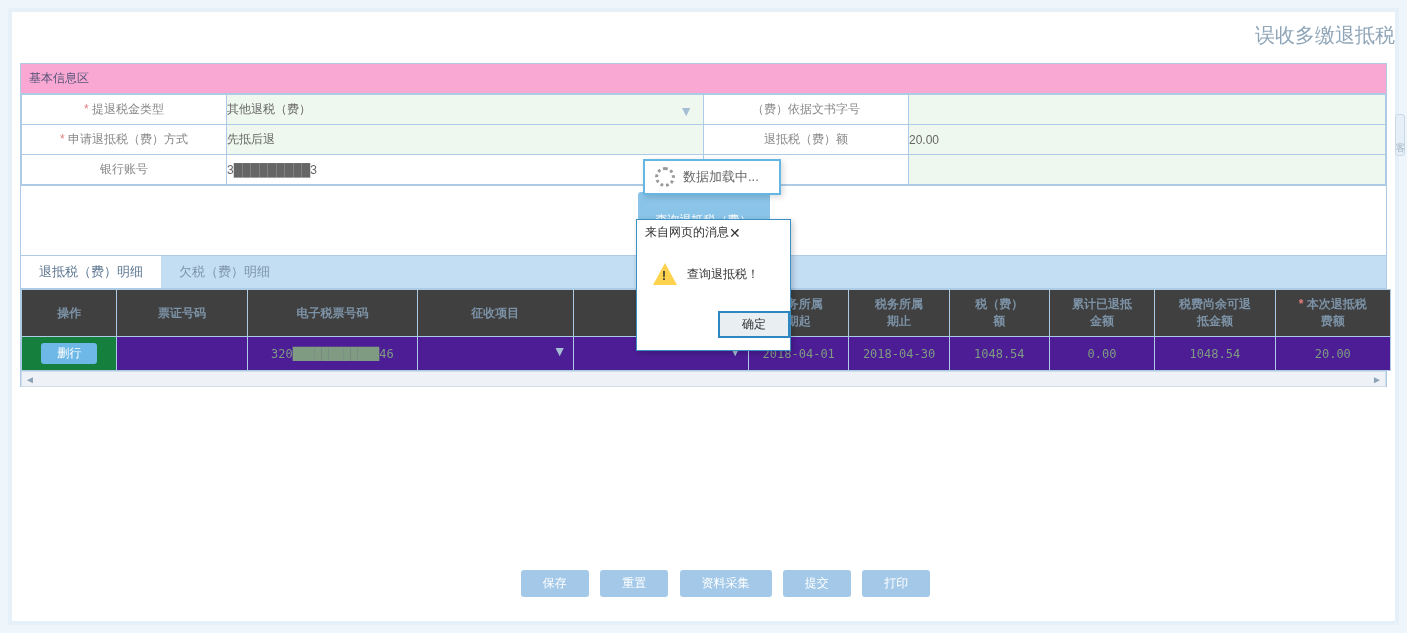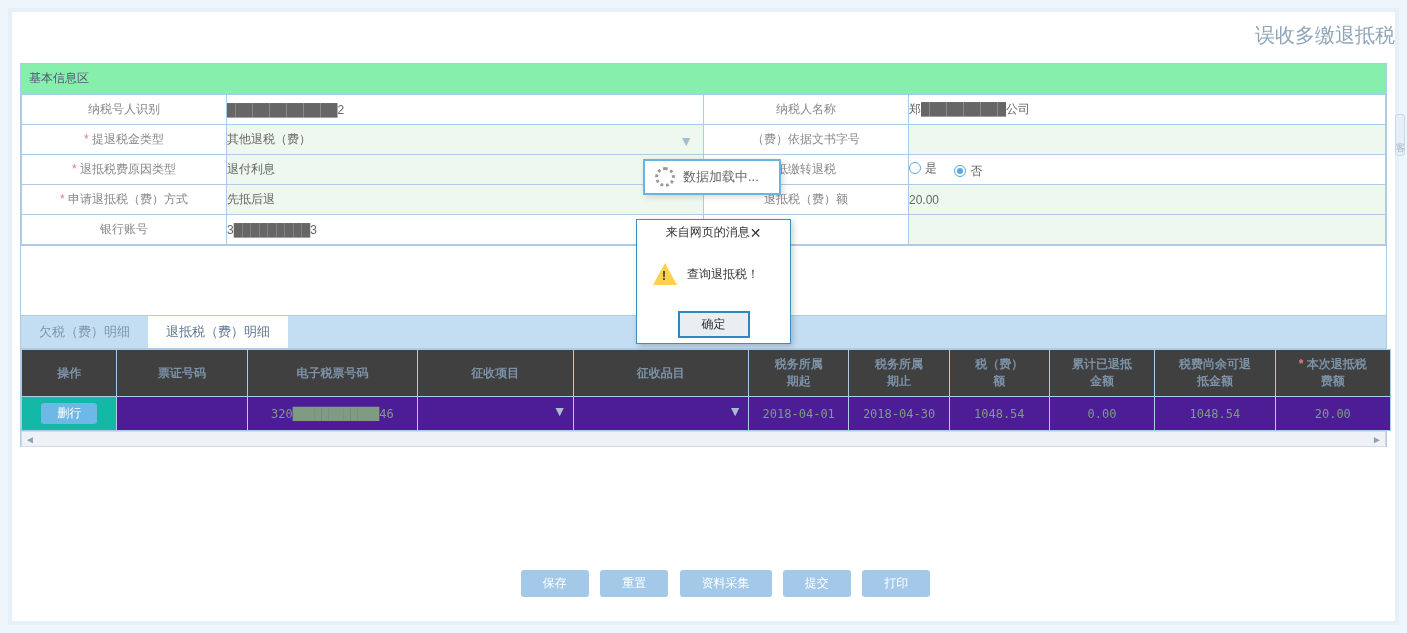--- a/index.html
+++ b/index.html
@@ -11,21 +11,21 @@
     --text:#5e6e7e;
     --muted:#9aa6b2;
     --btn-blue:#a4c9e8;
     --title:#8fa5b8;
   }
   *{box-sizing:border-box;font-family:"Microsoft YaHei","Segoe UI",Arial,sans-serif;}
   body{margin:0;background:#eef5fb;width:1407px;height:633px;overflow:hidden;position:relative;color:var(--text);font-size:12px;}
   .outer{margin:8px;border:4px solid #e6f0f9;background:#fff;min-height:617px;position:relative;}
   .title{text-align:right;font-size:20px;color:var(--title);padding:10px 0 14px;}
   .box{margin:0 8px;border:1px solid var(--border);}
-  .box-title{background:#86efac;border-bottom:1px solid var(--border);padding:6px 8px;color:#557;font-size:12px;}
+  .box-title{background:#f9a8d4;border-bottom:1px solid var(--border);padding:6px 8px;color:#557;font-size:12px;}
   table.form{width:100%;border-collapse:collapse;table-layout:fixed;}
   table.form td{border:1px solid var(--border);padding:0;}
   .lab{width:205px;text-align:center;background:#fff;color:#888;padding:7px 0;}
   .req:before{content:"* ";color:#e57d7d;}
   .val{background:#eff8ef;padding:0 8px;height:30px;color:#666;overflow:hidden;white-space:nowrap;}
   .val-white{background:#fff;}
   .val.sel{position:relative;}
   .chev{position:absolute;right:10px;top:8px;color:#a5bed3;font-size:14px;}
   .radio{display:inline-flex;align-items:center;gap:4px;margin-right:14px;}
   .radio span.circ{width:12px;height:12px;border:1px solid #59aadc;border-radius:50%;display:inline-flex;align-items:center;justify-content:center;}
@@ -33,90 +33,67 @@
   .reason{height:100px;}
   .querybar{border-top:1px solid var(--border);text-align:center;padding:6px;}
   .qbtn{display:inline-block;background:#8ac4e8;color:#fff;padding:20px 18px;border-radius:3px;}
   .tabs{margin:0 8px;border-left:1px solid var(--border);border-right:1px solid var(--border);border-bottom:1px solid var(--border);display:flex;background:#c3ddf3;}
   .tab{padding:7px 18px;font-size:13px;color:#7e93a7;}
   .tab.active{background:#fff;color:#5b7590;}
   .grid-wrap{margin:0 8px;border-left:1px solid var(--border);border-right:1px solid var(--border);position:relative;padding-bottom:16px;}
   table.grid{width:100%;border-collapse:collapse;table-layout:fixed;min-width:1370px;}
   .gh{background:#404040;border:1px solid var(--border);text-align:center;padding:6px 20px;color:#7c92a6;font-size:12px;}
   .gc{background:#4c1d95;border:1px solid var(--border);text-align:center;padding:6px 4px;color:#7f9b82;font-size:12px;font-family:Consolas,monospace;}
-  .gc.op{background:#14b8a6;}
+  .gc.op{background:#15803d;}
   .del{display:inline-block;background:#6db8e6;color:#fff;padding:2px 16px;border-radius:3px;font-family:inherit;}
   .hscroll{position:absolute;left:0;right:0;bottom:0;height:16px;background:#eef2f6;border:1px solid #d0dde8;display:flex;align-items:center;}
   .hscroll .arr{width:16px;height:14px;display:flex;align-items:center;justify-content:center;color:#8aa2b7;font-size:10px;}
   .hscroll .track{flex:1;position:relative;height:100%;}
   .footer{position:absolute;left:0;right:0;bottom:24px;text-align:center;padding-left:44px;}
   .fbtn{display:inline-block;margin:0 4px;background:#a4c9e8;color:#fff;padding:5px 22px;border-radius:3px;font-size:12px;}
   
   .loading{position:absolute;left:643px;top:159px;width:138px;border:2px solid #66b6e3;background:#fff;display:flex;align-items:center;gap:8px;padding:6px 10px;font-size:13px;color:#666;box-shadow:2px 2px 6px rgba(0,0,0,.15);}
   .spinner{width:20px;height:20px;border:3px dotted #999;border-radius:50%;}
   
   .modal{position:absolute;left:636px;top:219px;width:155px;background:#fff;border:1px solid #3a8fc3;box-shadow:2px 2px 6px rgba(0,0,0,.2);font-size:12px;color:#333;}
-  .modal-titlebar{display:flex;align-items:center;justify-content:center;padding:4px 8px;font-size:12px;}
+  .modal-titlebar{display:flex;align-items:center;justify-content:flex-start;padding:4px 8px;font-size:12px;}
   .modal-close{font-size:14px;cursor:pointer;}
   .modal-body{display:flex;align-items:center;gap:10px;padding:18px 16px;}
   .warn{width:0;height:0;border-left:12px solid transparent;border-right:12px solid transparent;border-bottom:22px solid #ffd24d;position:relative;}
   .warn:after{content:"!";position:absolute;left:-3px;top:6px;font-weight:bold;color:#333;font-size:12px;}
-  .modal-foot{text-align:center;padding:8px 0 5px;}
+  .modal-foot{text-align:right;padding:8px 0 12px;}
   .okbtn{display:inline-block;border:2px solid #2f87c1;padding:3px 22px;background:#e9eef3;color:#333;}
   .sidepill{position:absolute;right:2px;top:114px;width:10px;height:42px;background:#e6eef7;border:1px solid #c8daea;border-radius:3px;color:#a6b8c8;font-size:10px;display:flex;align-items:center;justify-content:center;writing-mode:vertical-rl;text-orientation:upright;letter-spacing:2px;}
 </style>
 </head>
 <body>
 
 <div class="outer">
   <div class="title">误收多缴退抵税</div>
 
   <div class="box">
     <div class="box-title">基本信息区</div>
     <table class="form">
       <colgroup>
           <col style="width:205px">
           <col>
           <col style="width:205px">
           <col>
         </colgroup>
       <tbody>
-          <tr>
-        <td class="lab">纳税号人识别</td>
-        <td class="val val-white">█████████████2</td>
-        <td class="lab">纳税人名称</td>
-        <td class="val val-white">郑██████████公司</td>
-      </tr>
       <tr>
         <td class="lab req">提退税金类型</td>
         <td class="val sel">
           <span>其他退税（费）</span>
           <span class="chev">▼</span>
         </td>
         <td class="lab">（费）依据文书字号</td>
         <td class="val"></td>
       </tr>
       <tr>
-        <td class="lab req">退抵税费原因类型</td>
-        <td class="val sel">
-          <span>退付利息</span>
-        </td>
-        <td class="lab">抵缴转退税</td>
-        <td class="val val-white">
-          <label class="radio">
-                <span class="circ"></span>
-                <span>是</span>
-              </label>
-          <label class="radio checked">
-                <span class="circ"></span>
-                <span>否</span>
-              </label>
-        </td>
-      </tr>
-      <tr>
         <td class="lab req">申请退抵税（费）方式</td>
         <td class="val sel">
           <span>先抵后退</span>
         </td>
         <td class="lab">退抵税（费）额</td>
         <td class="val">20.00</td>
       </tr>
       <tr>
         <td class="lab">银行账号</td>
         <td class="val val-white">3█████████3</td>
@@ -124,22 +101,22 @@
         <td class="val"></td>
       </tr>
     </tbody>
       </table>
     <div class="querybar">
       <span class="qbtn">查询退抵税（费）</span>
     </div>
   </div>
 
   <div class="tabs">
+    <div class="tab active">退抵税（费）明细</div>
     <div class="tab">欠税（费）明细</div>
-    <div class="tab active">退抵税（费）明细</div>
   </div>
 
   <div class="grid-wrap">
     <table class="grid">
       <colgroup>
         <col style="width:95px">
           <col style="width:130px">
           <col style="width:170px">
           <col style="width:155px">
         <col style="width:175px">

